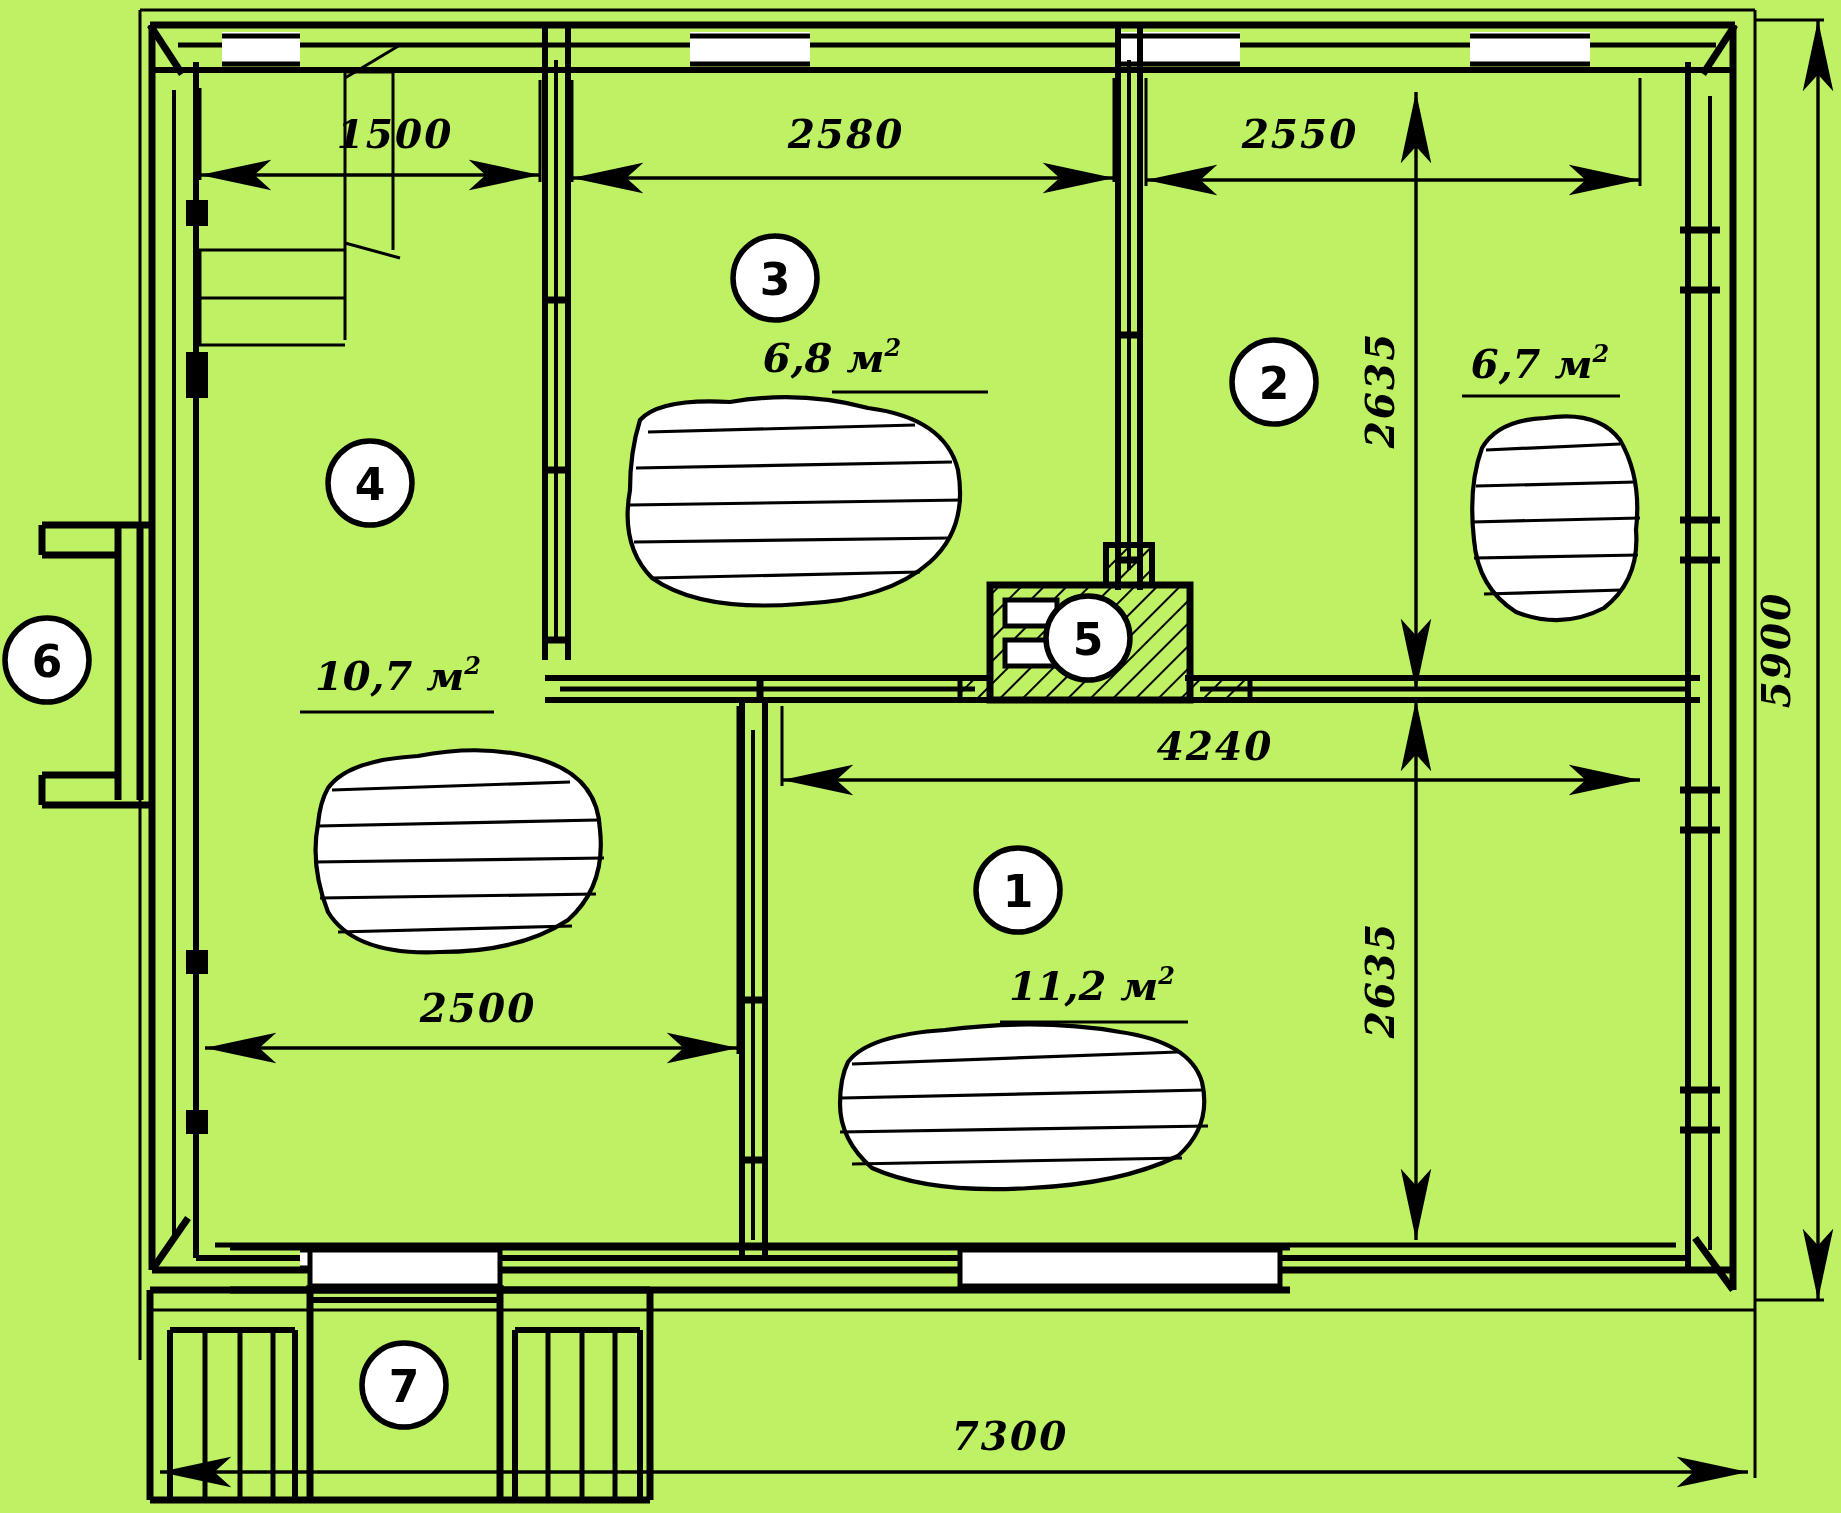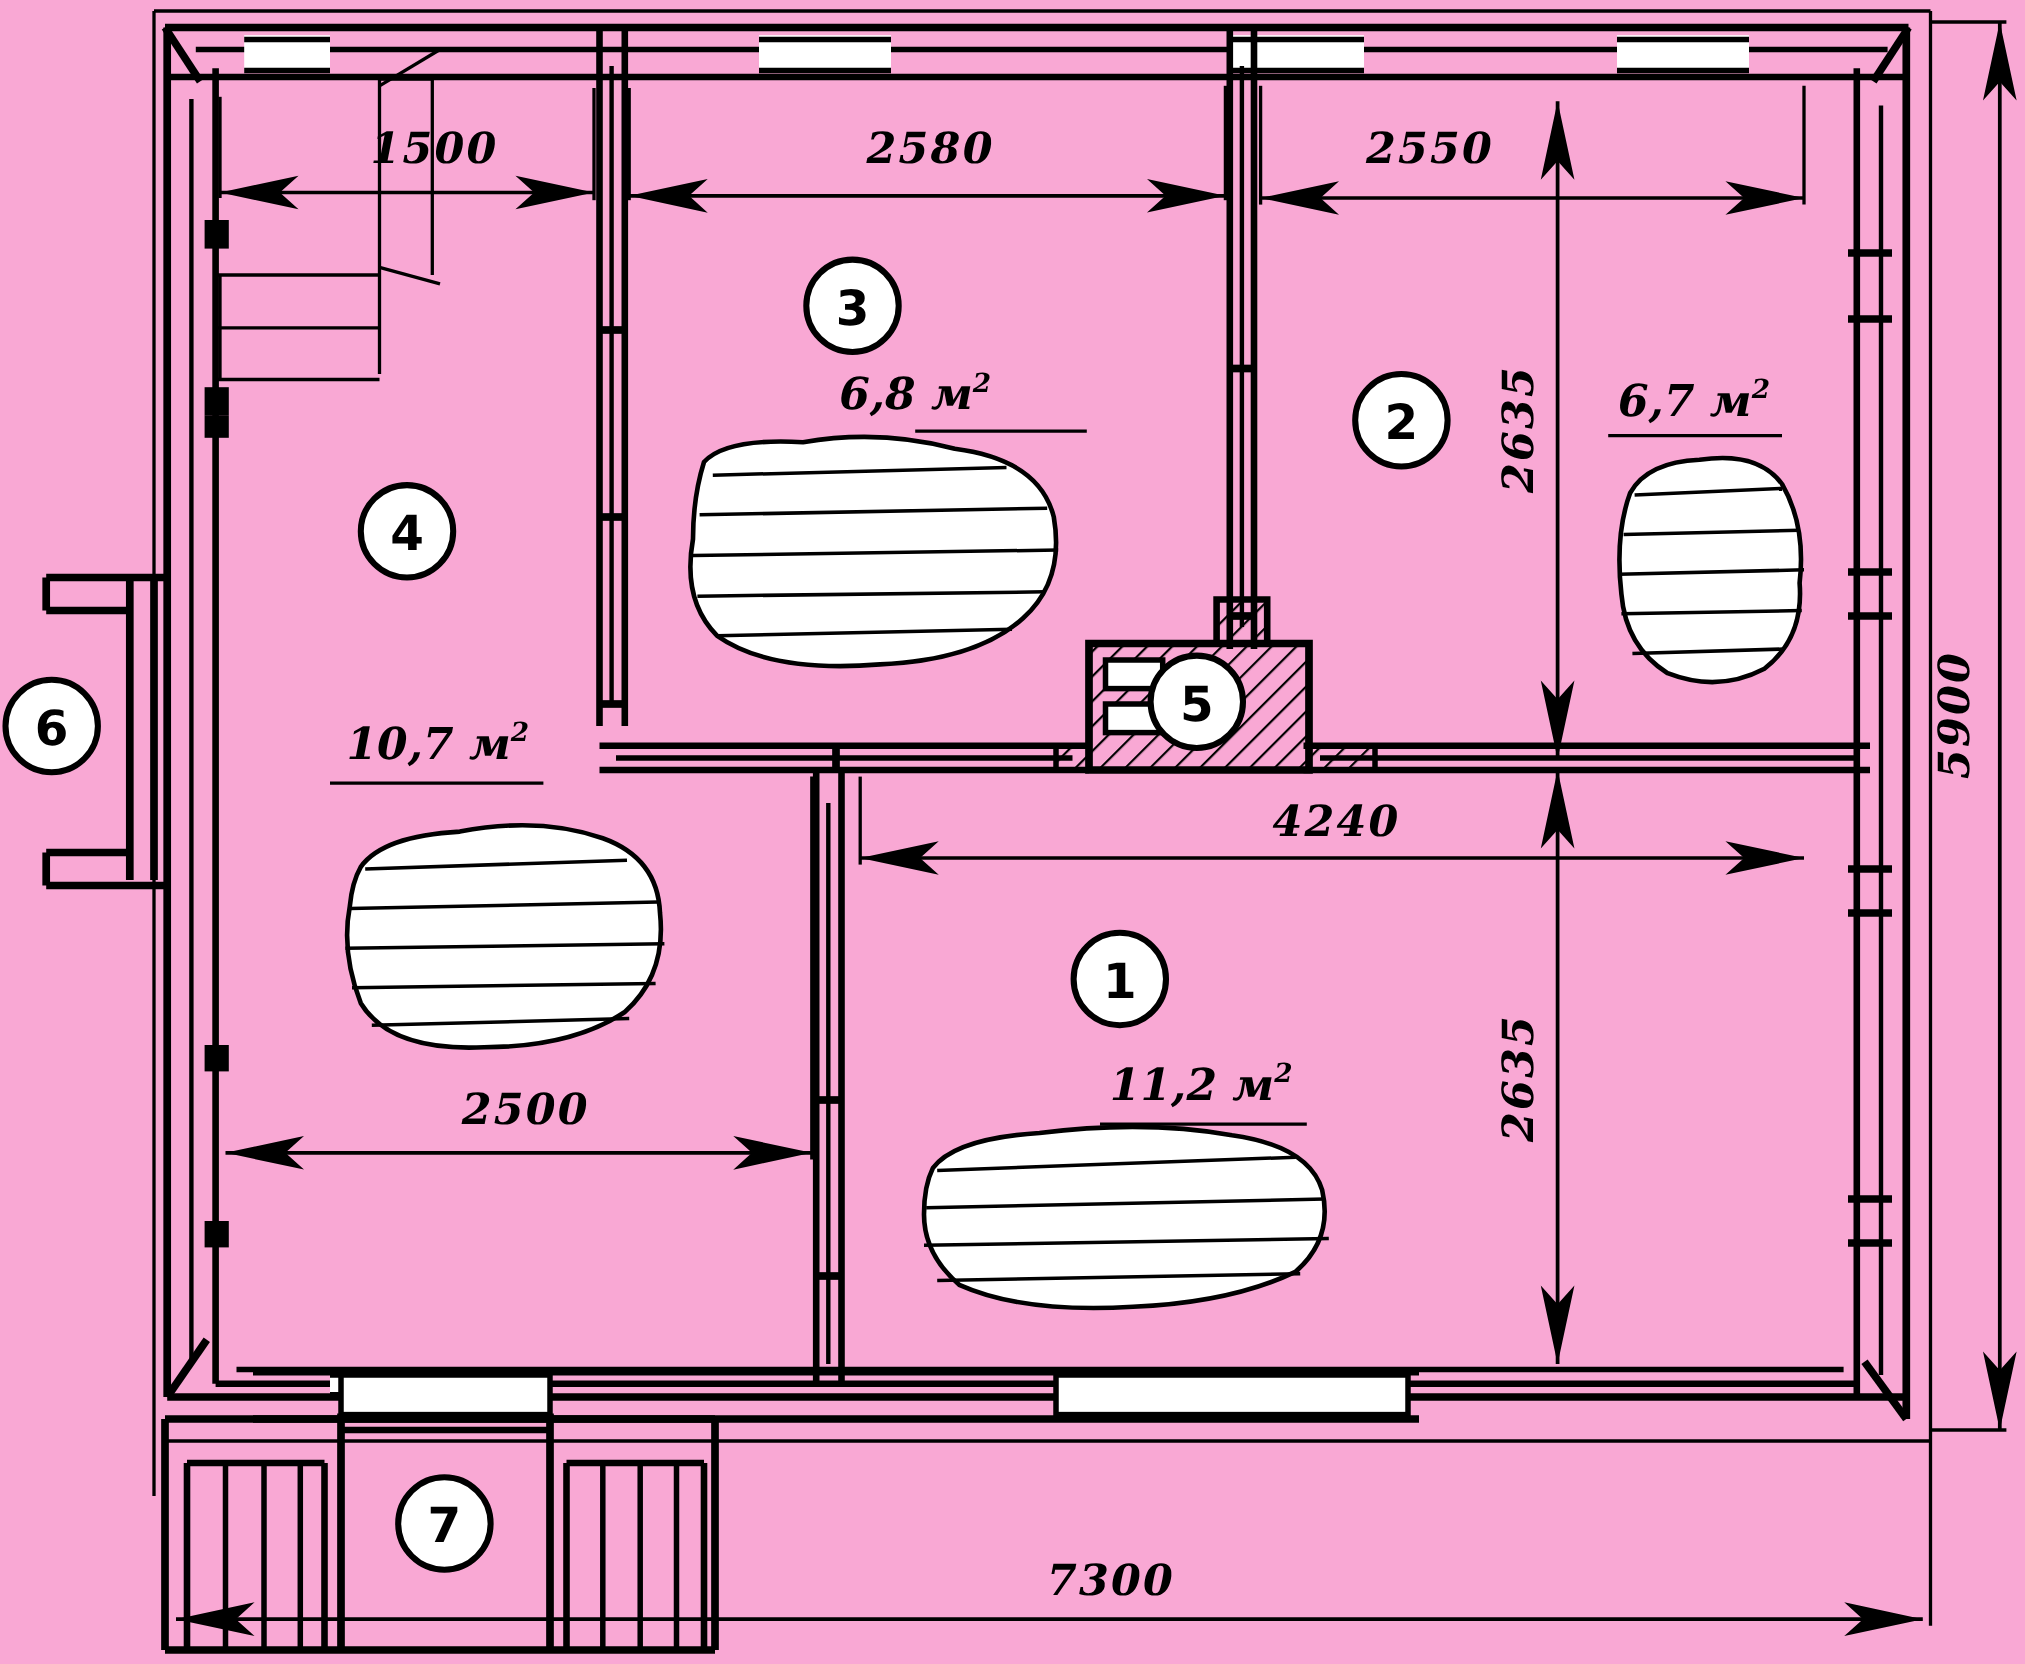--- a/index.html
+++ b/index.html
@@ -1,18 +1,18 @@
 <!DOCTYPE html>
 <html><head>
 <meta charset="utf-8">
 <style>
   html,body{margin:0;padding:0;background:#fff;}
   body{width:1841px;height:1513px;overflow:hidden;
        font-family:"DejaVu Sans","Liberation Sans",sans-serif;}
-  #stage{position:relative;width:1841px;height:1513px;background:#f9a8d4;}
+  #stage{position:relative;width:1841px;height:1513px;background:#bef264;}
   svg#plan{position:absolute;left:0;top:0;width:1841px;height:1513px;}
   .dimtext{font-family:"DejaVu Serif","Liberation Serif",serif;
            font-style:italic;font-weight:700;font-size:39px;fill:#000;
            letter-spacing:2px;}
   .areatext{font-family:"DejaVu Serif","Liberation Serif",serif;
             font-style:italic;font-weight:700;font-size:40px;fill:#000;}
   .areasup{font-family:"DejaVu Serif","Liberation Serif",serif;
            font-style:italic;font-weight:700;font-size:24px;fill:#000;}
   .marknum{font-family:"DejaVu Sans","Liberation Sans",sans-serif;
            font-weight:700;font-size:44px;fill:#000;text-anchor:middle;}

